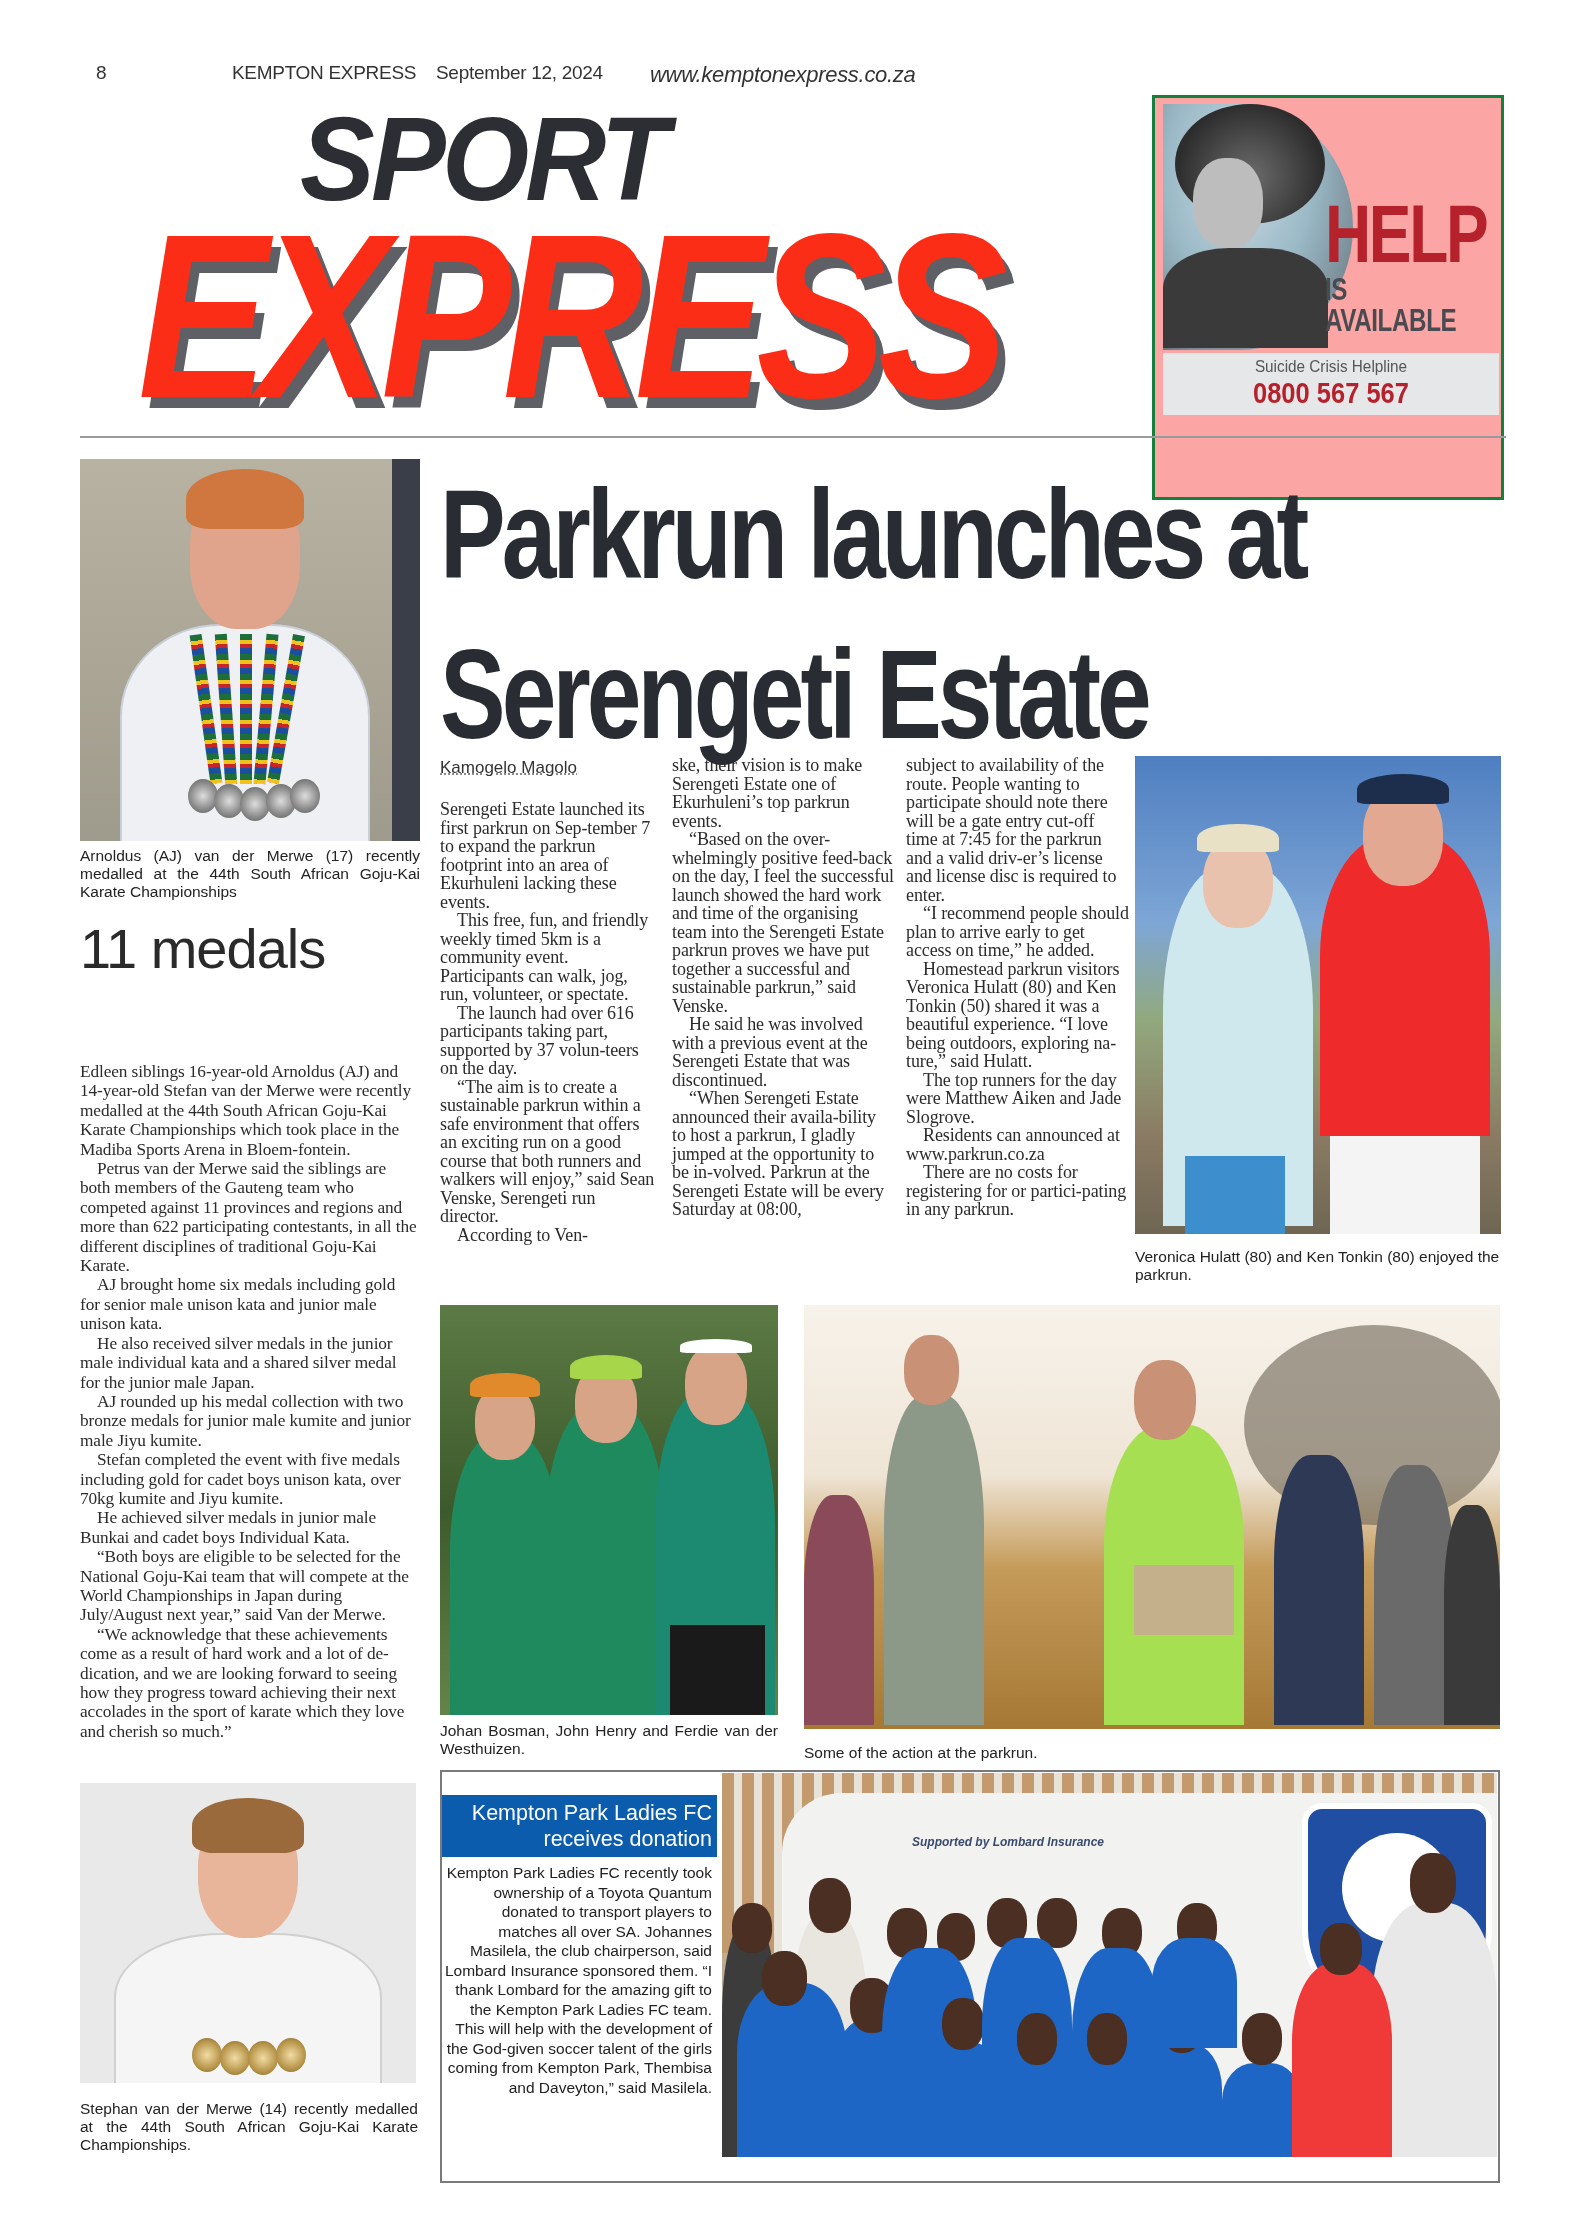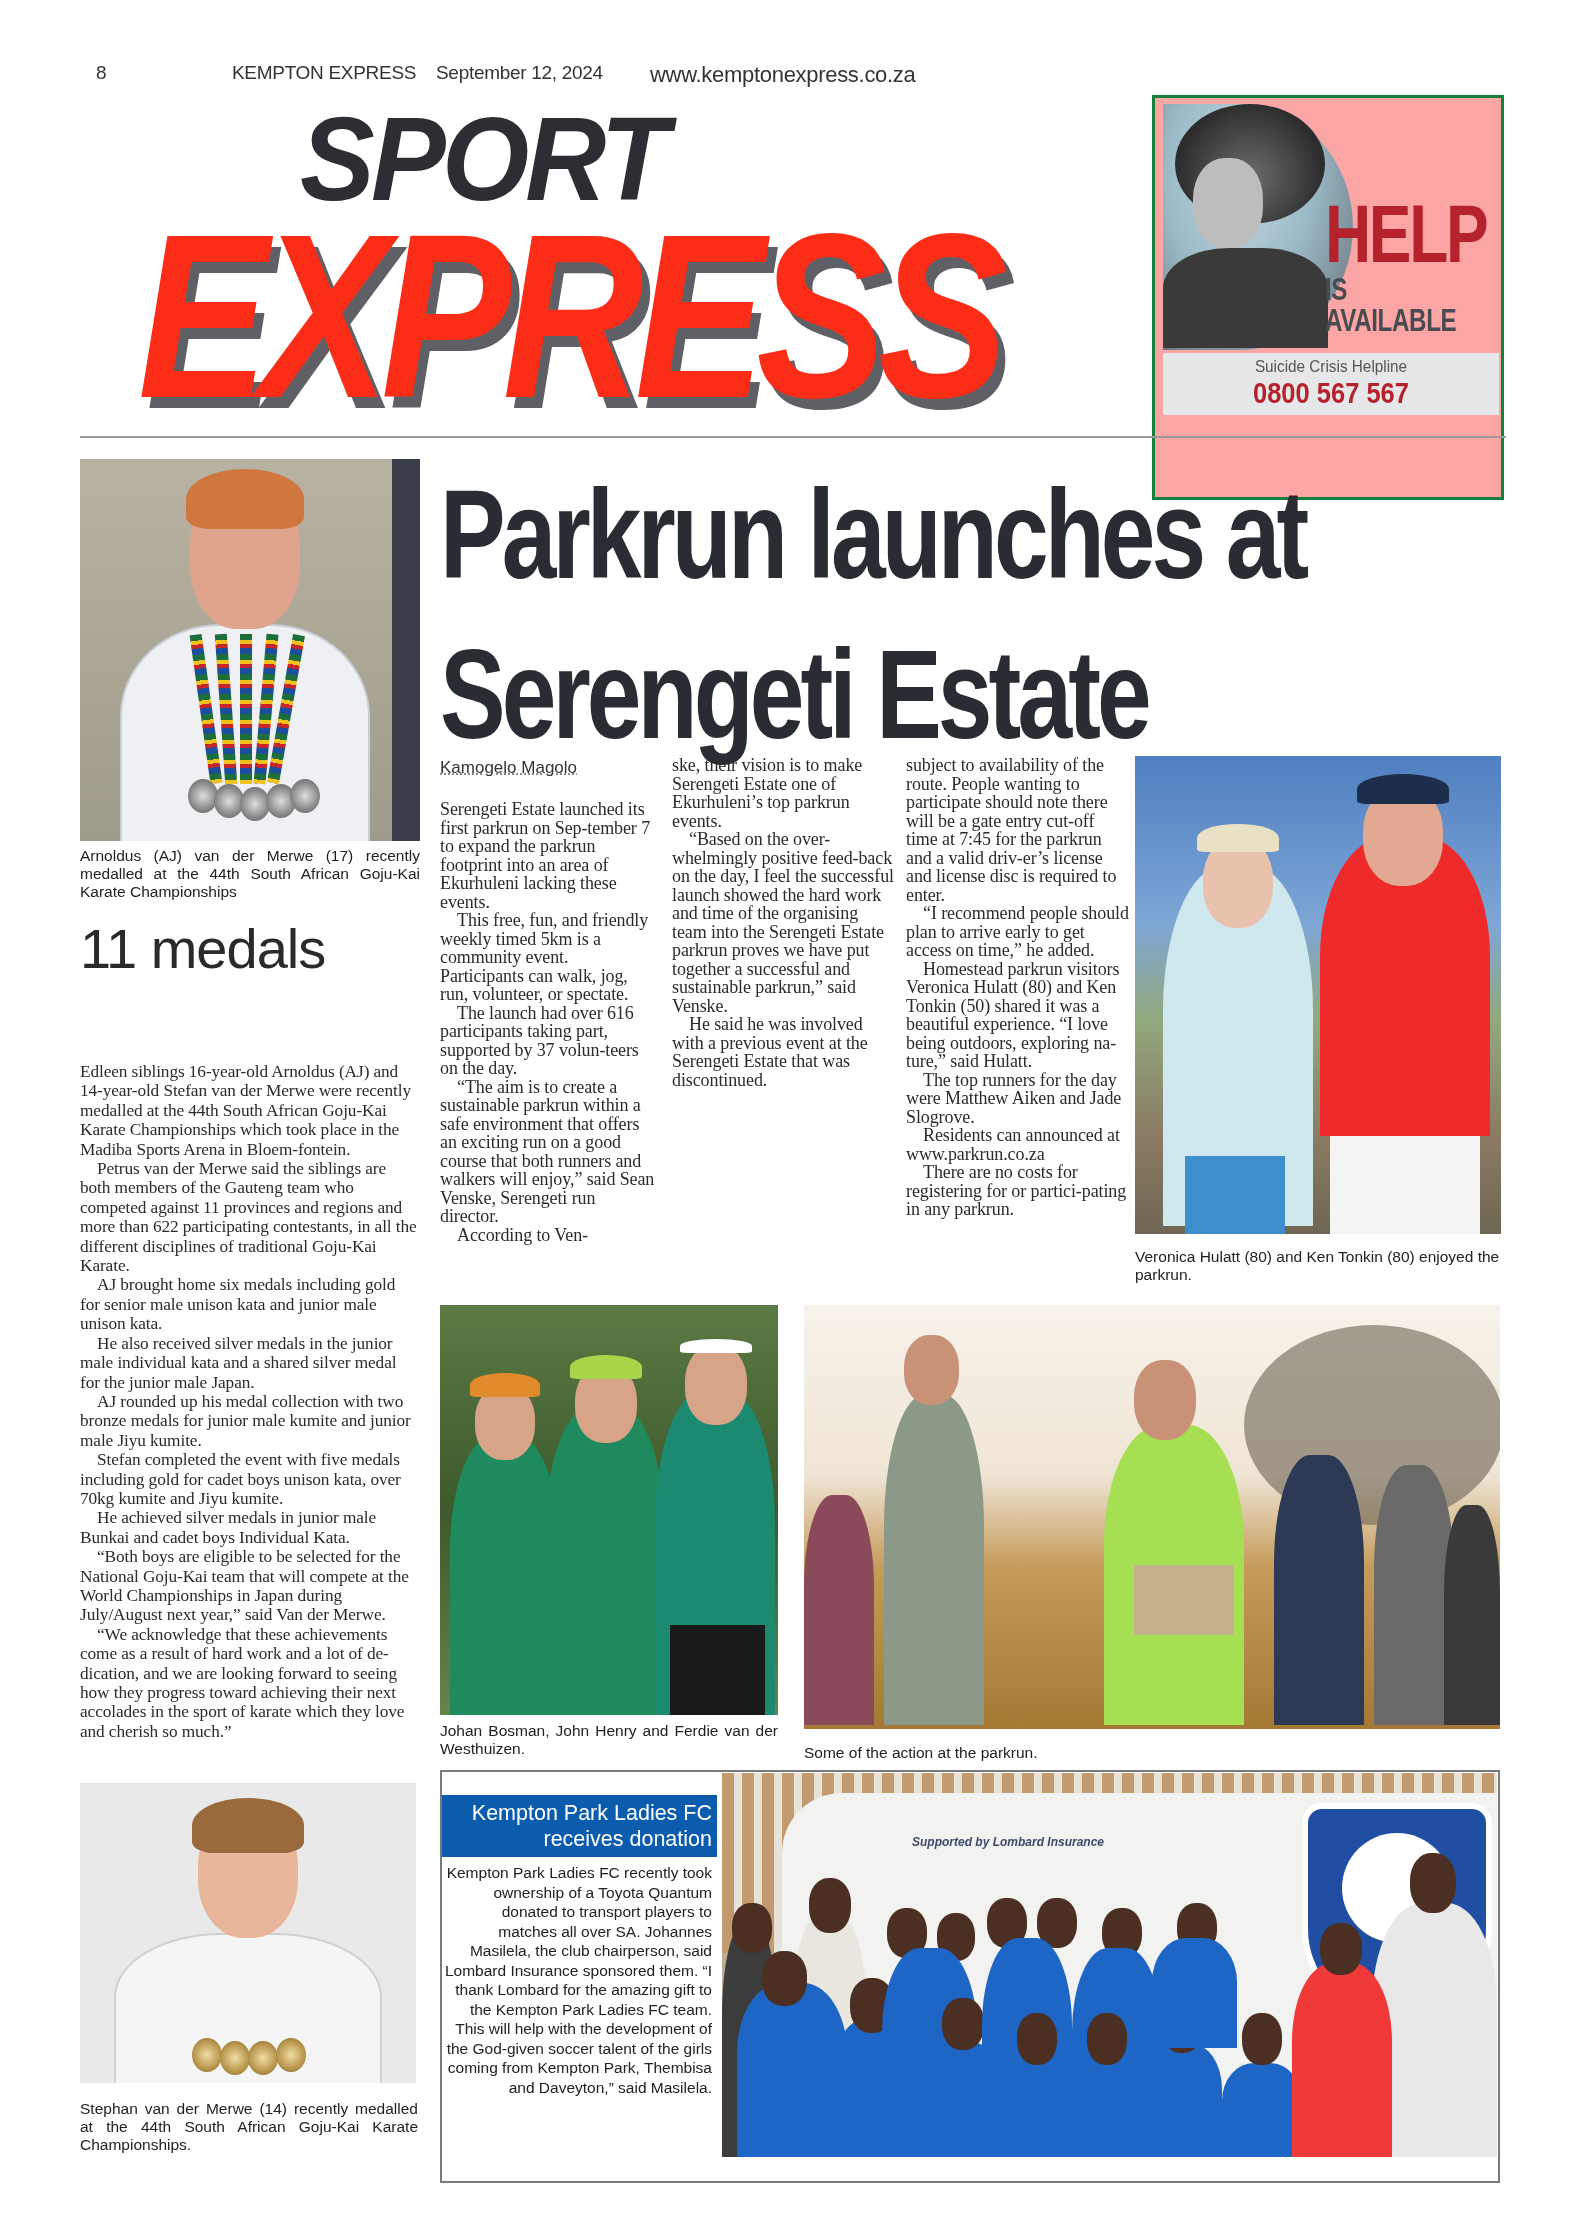--- a/index.html
+++ b/index.html
@@ -5,21 +5,21 @@
   * { box-sizing: border-box; margin: 0; padding: 0; }
   html, body { width: 1572px; height: 2224px; background: #ffffff; overflow: hidden; }
   body { position: relative; font-family: "Liberation Serif", serif; color: #222; }
   .abs { position: absolute; }
 
   
   .folio { top: 62px; font-family: "Liberation Sans", sans-serif; font-size: 19px; color: #333; letter-spacing: -0.3px; }
   .folio .pg { position: absolute; left: 96px; }
   .folio .pub { position: absolute; left: 232px; }
   .folio .date { position: absolute; left: 436px; }
-  .folio .url { position: absolute; left: 650px; font-size: 22px; }
+  .folio .url { position: absolute; left: 650px; font-size: 22px; font-style: italic; }
 
   
   .mast { left: 140px; top: 100px; width: 680px; height: 330px; }
   .mast .sport {
     position: absolute; left: 160px; top: 0px;
     font-family: "Liberation Sans", sans-serif; font-weight: 900; font-style: italic;
     font-size: 118px; color: #2c2e33; letter-spacing: -4px; transform: scaleX(0.95); transform-origin: left;
     line-height: 1;
   }
   .mast .express {
@@ -201,20 +201,21 @@
   <p class="noi">Serengeti Estate launched its first parkrun on Sep-tember 7 to expand the parkrun footprint into an area of Ekurhuleni lacking these events.</p>
   <p>This free, fun, and friendly weekly timed 5km is a community event. Participants can walk, jog, run, volunteer, or spectate.</p>
   <p>The launch had over 616 participants taking part, supported by 37 volun-teers on the day.</p>
   <p>“The aim is to create a sustainable parkrun within a safe environment that offers an exciting run on a good course that both runners and walkers will enjoy,” said Sean Venske, Serengeti run director.</p>
   <p>According to Ven-</p>
 </div>
 <div class="abs col" style="left:672px;top:756px;width:222px;">
   <p class="noi">ske, their vision is to make Serengeti Estate one of Ekurhuleni’s top parkrun events.</p>
   <p>“Based on the over-whelmingly positive feed-back on the day, I feel the successful launch showed the hard work and time of the organising team into the Serengeti Estate parkrun proves we have put together a successful and sustainable parkrun,” said Venske.</p>
   <p>He said he was involved with a previous event at the Serengeti Estate that was discontinued.</p>
+  <p>“When Serengeti Estate announced their availa-bility to host a parkrun, I gladly jumped at the opportunity to be in-volved. Parkrun at the Serengeti Estate will be every Saturday at 08:00,</p>
 </div>
 <div class="abs col" style="left:906px;top:756px;width:224px;">
   <p class="noi">subject to availability of the route. People wanting to participate should note there will be a gate entry cut-off time at 7:45 for the parkrun and a valid driv-er’s license and license disc is required to enter.</p>
   <p>“I recommend people should plan to arrive early to get access on time,” he added.</p>
   <p>Homestead parkrun visitors Veronica Hulatt (80) and Ken Tonkin (50) shared it was a beautiful experience. “I love being outdoors, exploring na-ture,” said Hulatt.</p>
   <p>The top runners for the day were Matthew Aiken and Jade Slogrove.</p>
   <p>Residents can announced at www.parkrun.co.za</p>
   <p>There are no costs for registering for or partici-pating in any parkrun.</p>
 </div>
 

